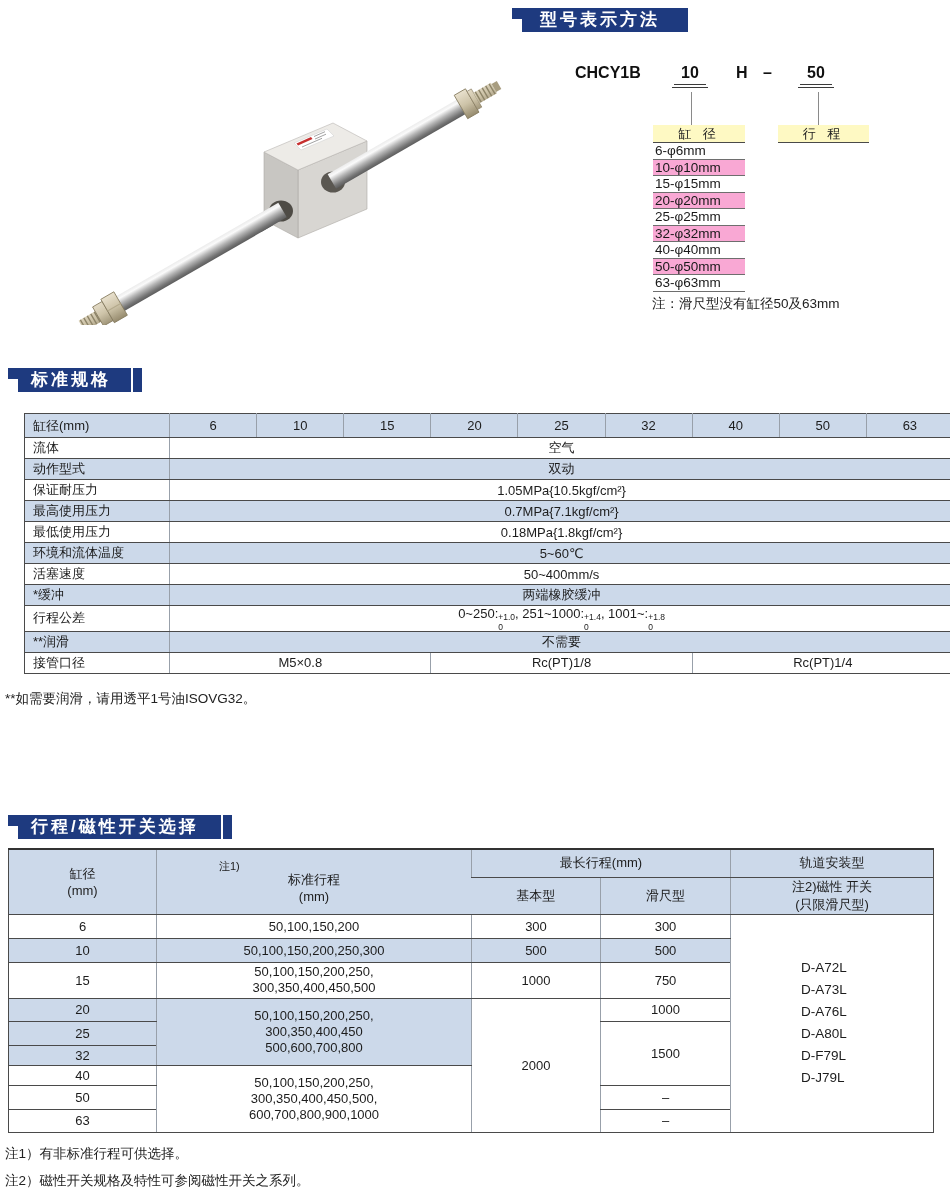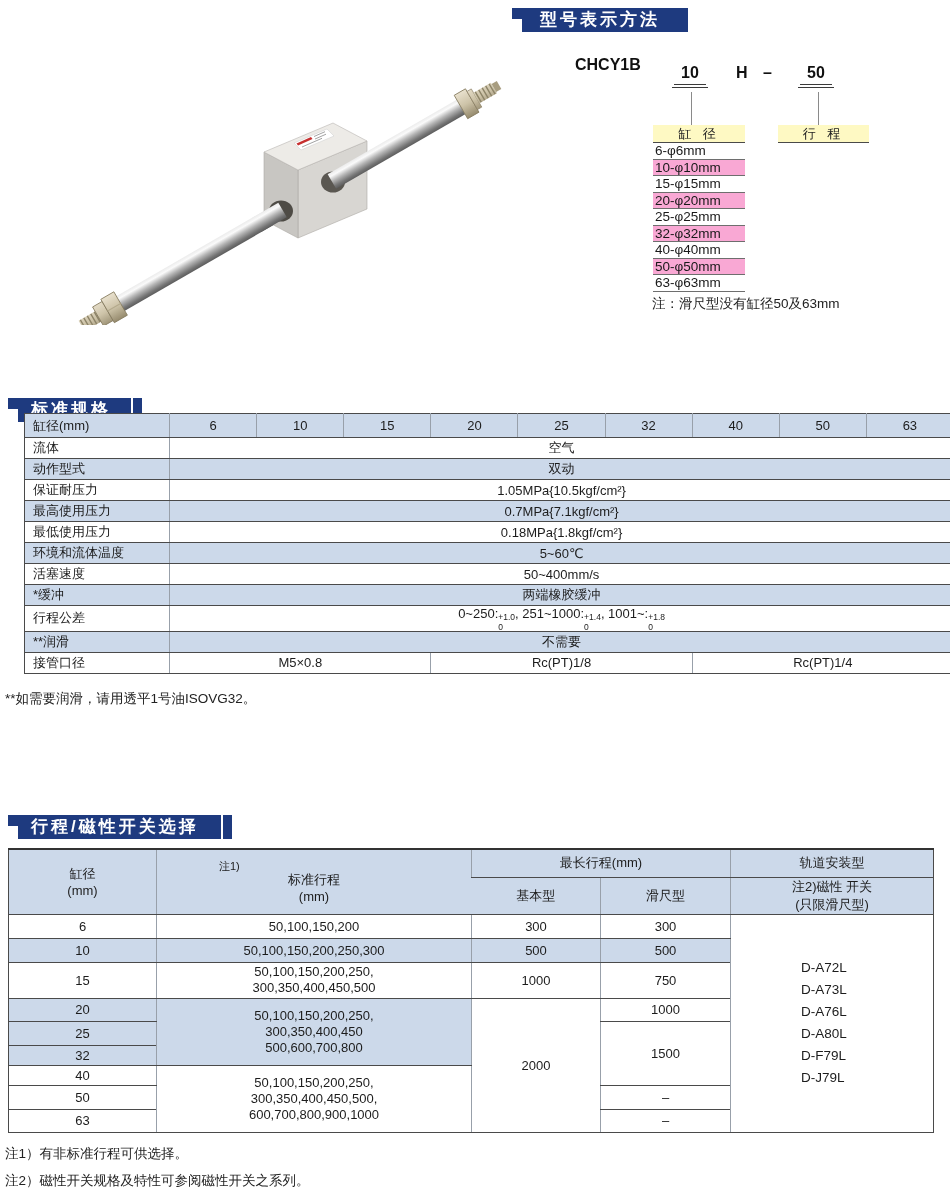--- a/index.html
+++ b/index.html
@@ -15,21 +15,21 @@
     position:absolute; background:#1e3a7f; color:#fff; font-weight:bold;
     font-size:17px; height:24px; line-height:24px; letter-spacing:3px;
   }
   .sec-bar::after {
     content:""; position:absolute; left:0; bottom:0; width:10px; height:13px; background:#fff;
   }
   .sec-bar.slit::before {
     content:""; position:absolute; right:9px; top:0; bottom:0; width:2px; background:#fff;
   }
   #bar1 { left:512px; top:8px;   width:176px; text-align:center; }
-  #bar2 { left:8px;   top:368px; width:134px; padding-left:23px;margin-top:30px; }
+  #bar2 { left:8px;   top:368px; width:134px; padding-left:23px; }
   #bar3 { left:8px;   top:815px; width:224px; padding-left:23px; }
 
   
   .code-part { position:absolute; font-weight:bold; font-size:16px; color:#111; }
   .code-num  { padding:0 7px 2px 7px; border-bottom:1px solid #3a3a3a; }
   .code-num::after {
     content:""; position:absolute; left:-2px; right:-2px; bottom:-4px;
     border-bottom:1px solid #3a3a3a;
   }
   .vline { position:absolute; width:1px; background:#8a8a8a; }
@@ -129,21 +129,21 @@
     <g transform="translate(63,250) rotate(-30)">
       <rect x="247" y="-8.5" width="149" height="17" fill="url(#rodG)"></rect>
       <rect x="396" y="-13.5" width="13" height="27" fill="url(#nutG)" stroke="#857a5e" stroke-width="0.8"></rect>
       <rect x="409" y="-10.5" width="5" height="21" fill="url(#nutG)" stroke="#857a5e" stroke-width="0.6"></rect>
       <rect x="414" y="-6" width="20" height="12" fill="url(#nutG)"></rect>
       <path d="M416,-6 v12 M420,-6 v12 M424,-6 v12 M428,-6 v12 M432,-6 v12" stroke="#8d8468" stroke-width="1.4"></path>
       <rect x="434" y="-4.5" width="6" height="9" fill="#a89d80"></rect>
     </g>
   </svg>
 
-  <span class="code-part" style="left:575px; top:56px;">CHCY1B</span>
+  <span class="code-part" style="left:575px; top:64px;">CHCY1B</span>
   <span class="code-part code-num" style="left:674px; top:64px;">10</span>
   <span class="code-part" style="left:736px; top:64px;">H</span>
   <span class="code-part" style="left:763px; top:64px;">–</span>
   <span class="code-part code-num" style="left:800px; top:64px;">50</span>
 
   <div class="vline" style="left:691px; top:92px; height:33px;"></div>
   <div class="vline" style="left:818px; top:92px; height:33px;"></div>
 
   <div class="mini-panel" style="left:653px; top:125px; width:92px;">
     <div class="mini-head">缸 径</div>

